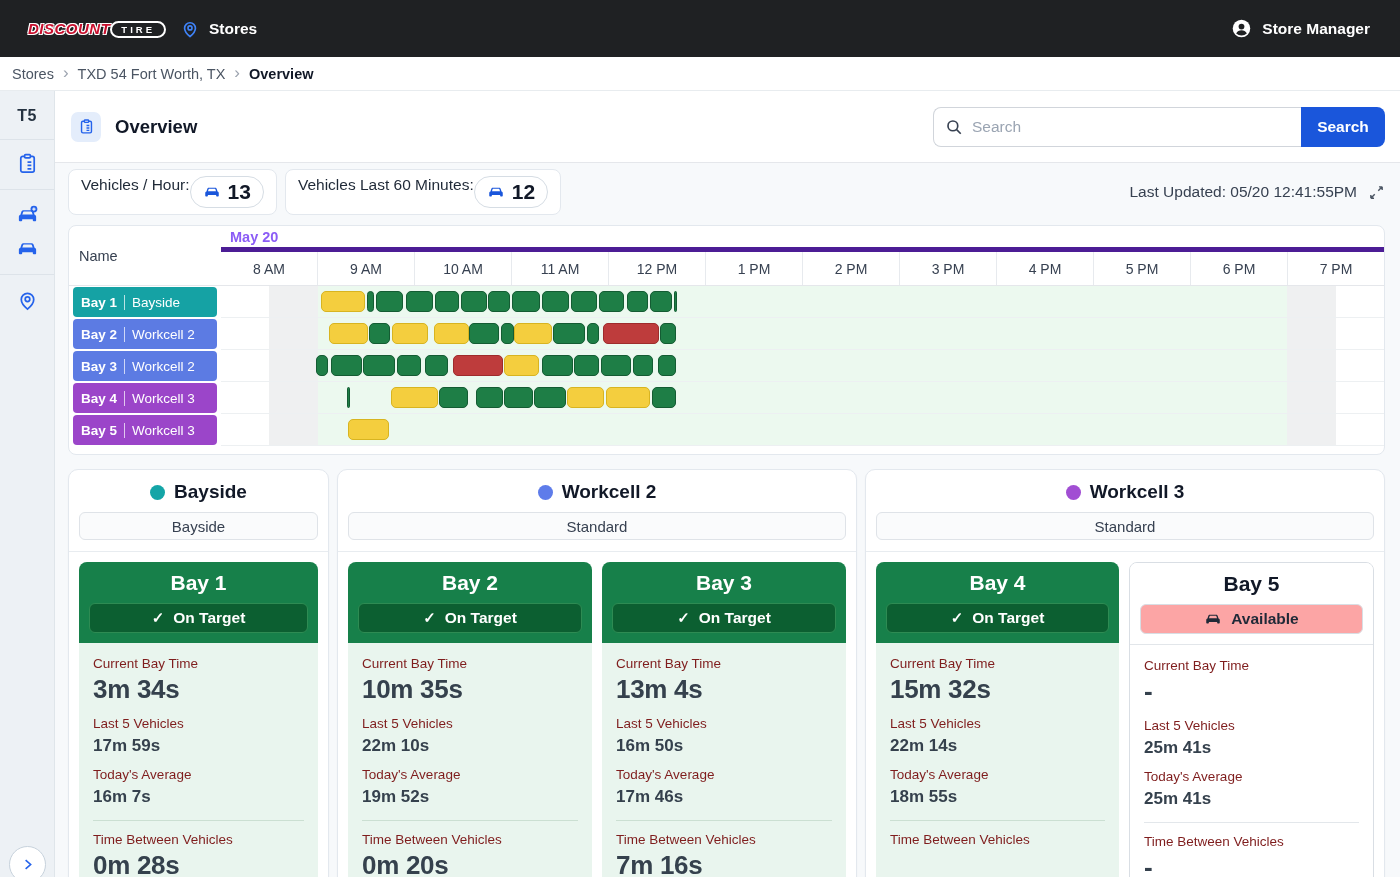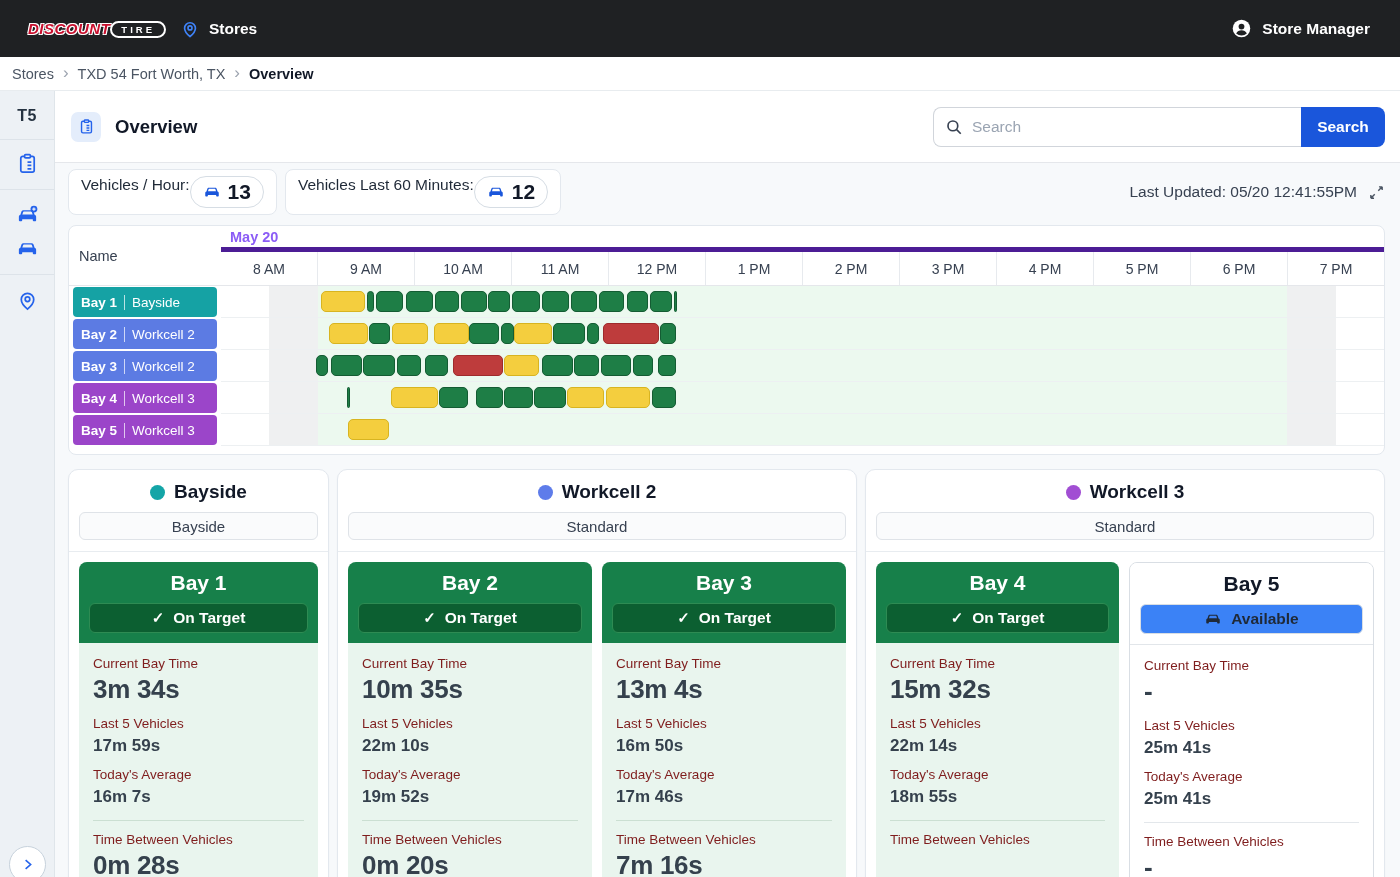--- a/index.html
+++ b/index.html
@@ -85,21 +85,21 @@
   .bay-card.on-target { background:#E9F5EE; }
   .bay-card.available { border:1px solid #D9DEE4; background:#fff; }
   .bay-head { padding:9px 10px 10px; }
   .on-target .bay-head { background:#17804A; }
   .available .bay-head { background:#fff; border-bottom:1px solid #E2E6EA; }
   .bay-name { text-align:center; font-size:21px; font-weight:800; margin-bottom:8px; }
   .on-target .bay-name { color:#fff; }
   .available .bay-name { color:#111827; }
   .bay-badge { height:30px; border-radius:6px; display:flex; align-items:center; justify-content:center; gap:9px; font-size:15.5px; font-weight:600; }
   .on-target .bay-badge { background:#0C5F31; border:1px solid #2E8B53; color:#fff; }
-  .available .bay-badge { background:#3b82f6; border:1px solid #D8DEE4; color:#1F2937; }
+  .available .bay-badge { background:#fca5a5; border:1px solid #D8DEE4; color:#1F2937; }
   .bay-badge .check { font-size:15px; }
   .bay-body { padding:2px 14px 8px; flex:1; }
   .b-label { font-size:13.5px; color:#7f1d1d; margin-top:11px; }
   .b-lg { font-size:26px; font-weight:800; color:#35414D; letter-spacing:-.3px; margin-top:3px; }
   .b-sm { font-size:17px; font-weight:700; color:#35414D; margin-top:5px; }
   .b-div { border-top:1px solid #CBDFD2; margin-top:13px; }
   .available .b-div { border-top-color:#E3E7EB; }
 </style>
 </head>
 <body>

